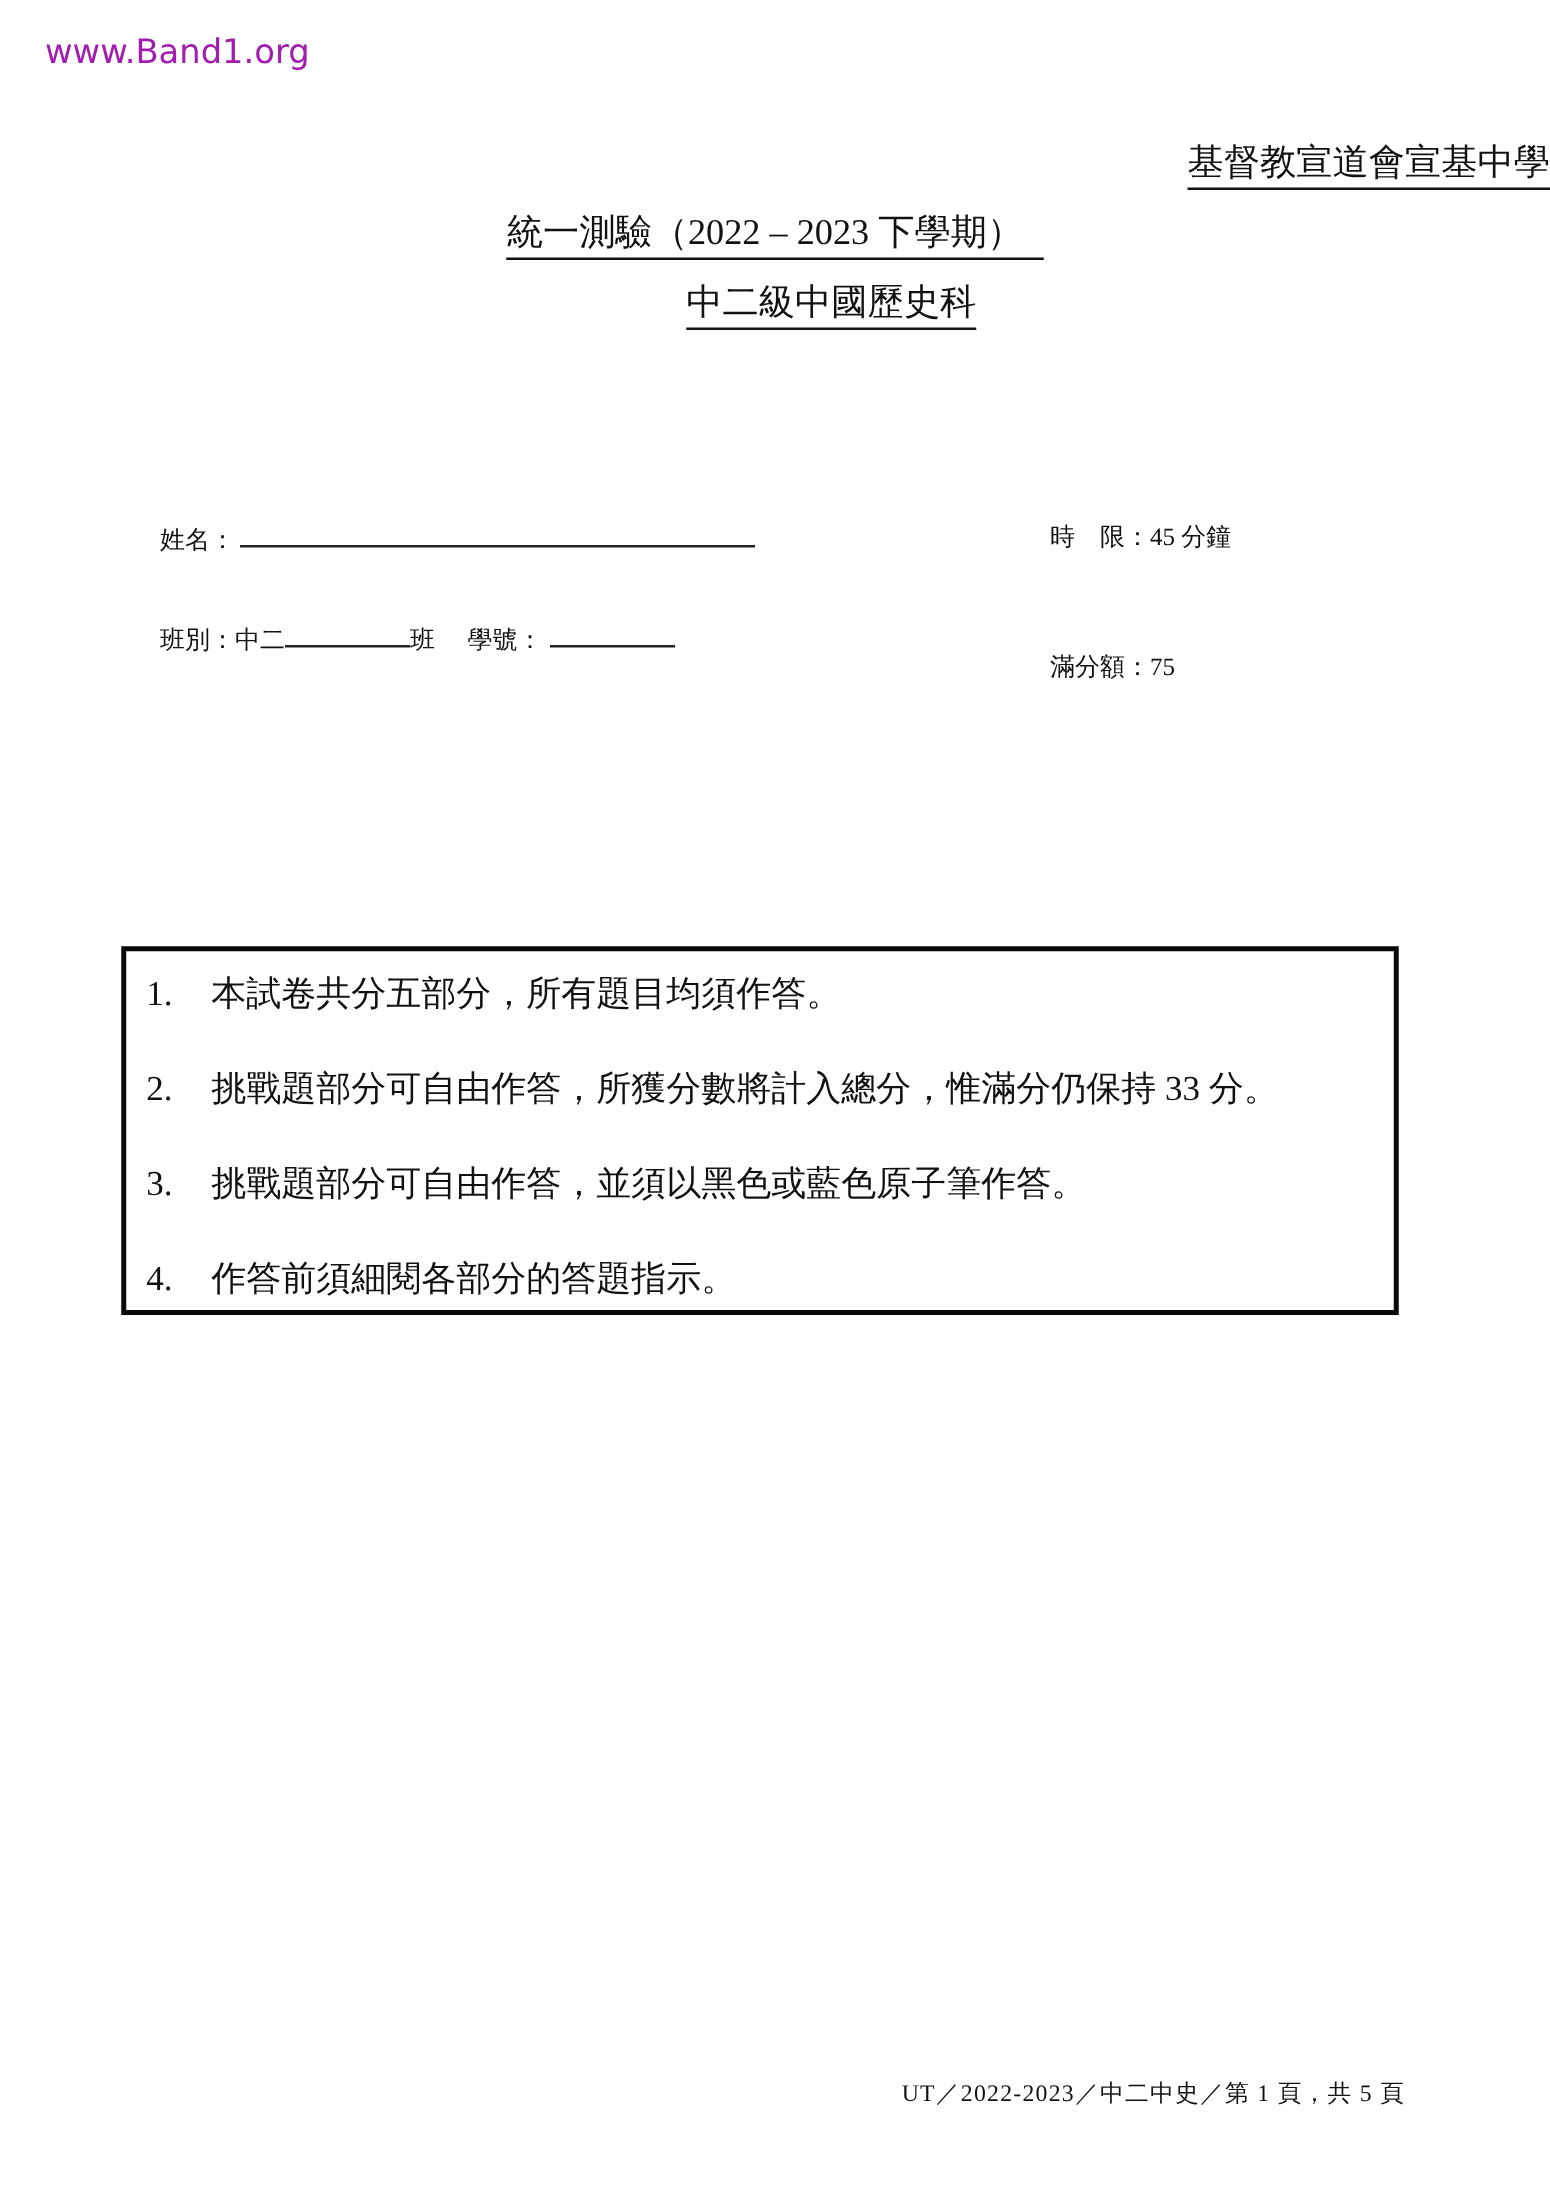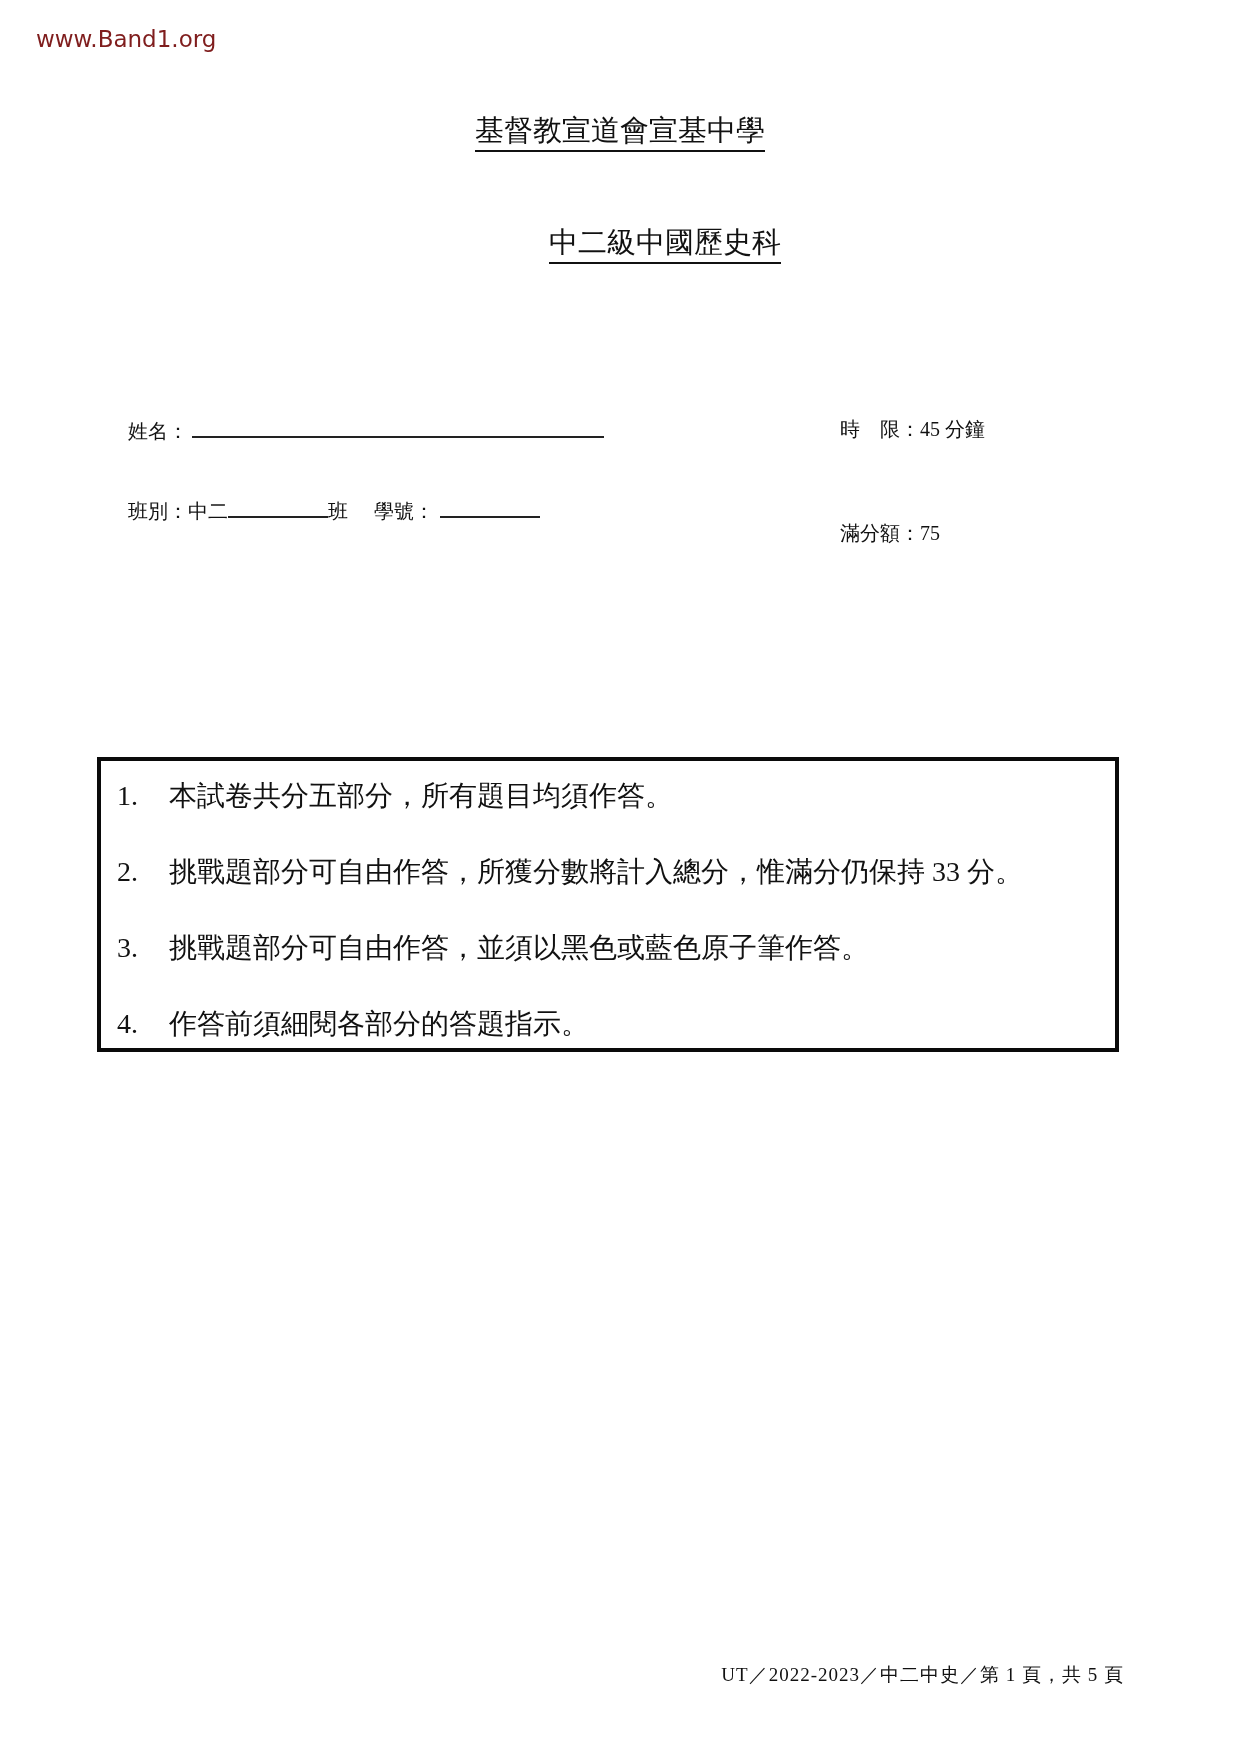--- a/index.html
+++ b/index.html
@@ -15,27 +15,27 @@
     color: #111;
     font-family: "Liberation Serif", "DejaVu Serif", serif;
     overflow: hidden;
   }
 
   .watermark {
     position: absolute;
     left: 36px;
     top: 26px;
     font-family: "DejaVu Sans", "Liberation Sans", sans-serif;
-    font-size: 23px;
-    color: #7f1d1d;
+    font-size: 27px;
+    color: #a21caf;
   }
 
   .title-block { position: absolute; left: 0; width: 1240px; text-align: center; }
   .title-line { font-size: 29px; line-height: 36px; }
-  .t1 { top: 112px; }
+  .t1 { top: 112px; text-align: right; }
   .t2 { top: 168px; }
   .t3 { top: 224px; padding-left: 45px; }
   .u {
     display: inline-block;
     border-bottom: 2px solid #111;
     padding-bottom: 2px;
   }
   .u.trail { padding-right: 16px; }
 
   .form-row { position: absolute; font-size: 20px; white-space: nowrap; }
@@ -104,20 +104,23 @@
 <body>
 
 <div class="page">
 
   <div class="watermark">www.Band1.org</div>
 
   <div class="title-block t1">
     <span class="title-line u">基督教宣道會宣基中學</span>
   </div>
 
+  <div class="title-block t2">
+    <span class="title-line u trail">統一測驗（2022 – 2023 下學期）</span>
+  </div>
 
   <div class="title-block t3">
     <span class="title-line u">中二級中國歷史科</span>
   </div>
 
   <div class="form-row r1-left">
     <span>姓名：</span><span class="blank blank-name"></span>
   </div>
 
   <div class="form-row r1-right">時　限：45 分鐘</div>

